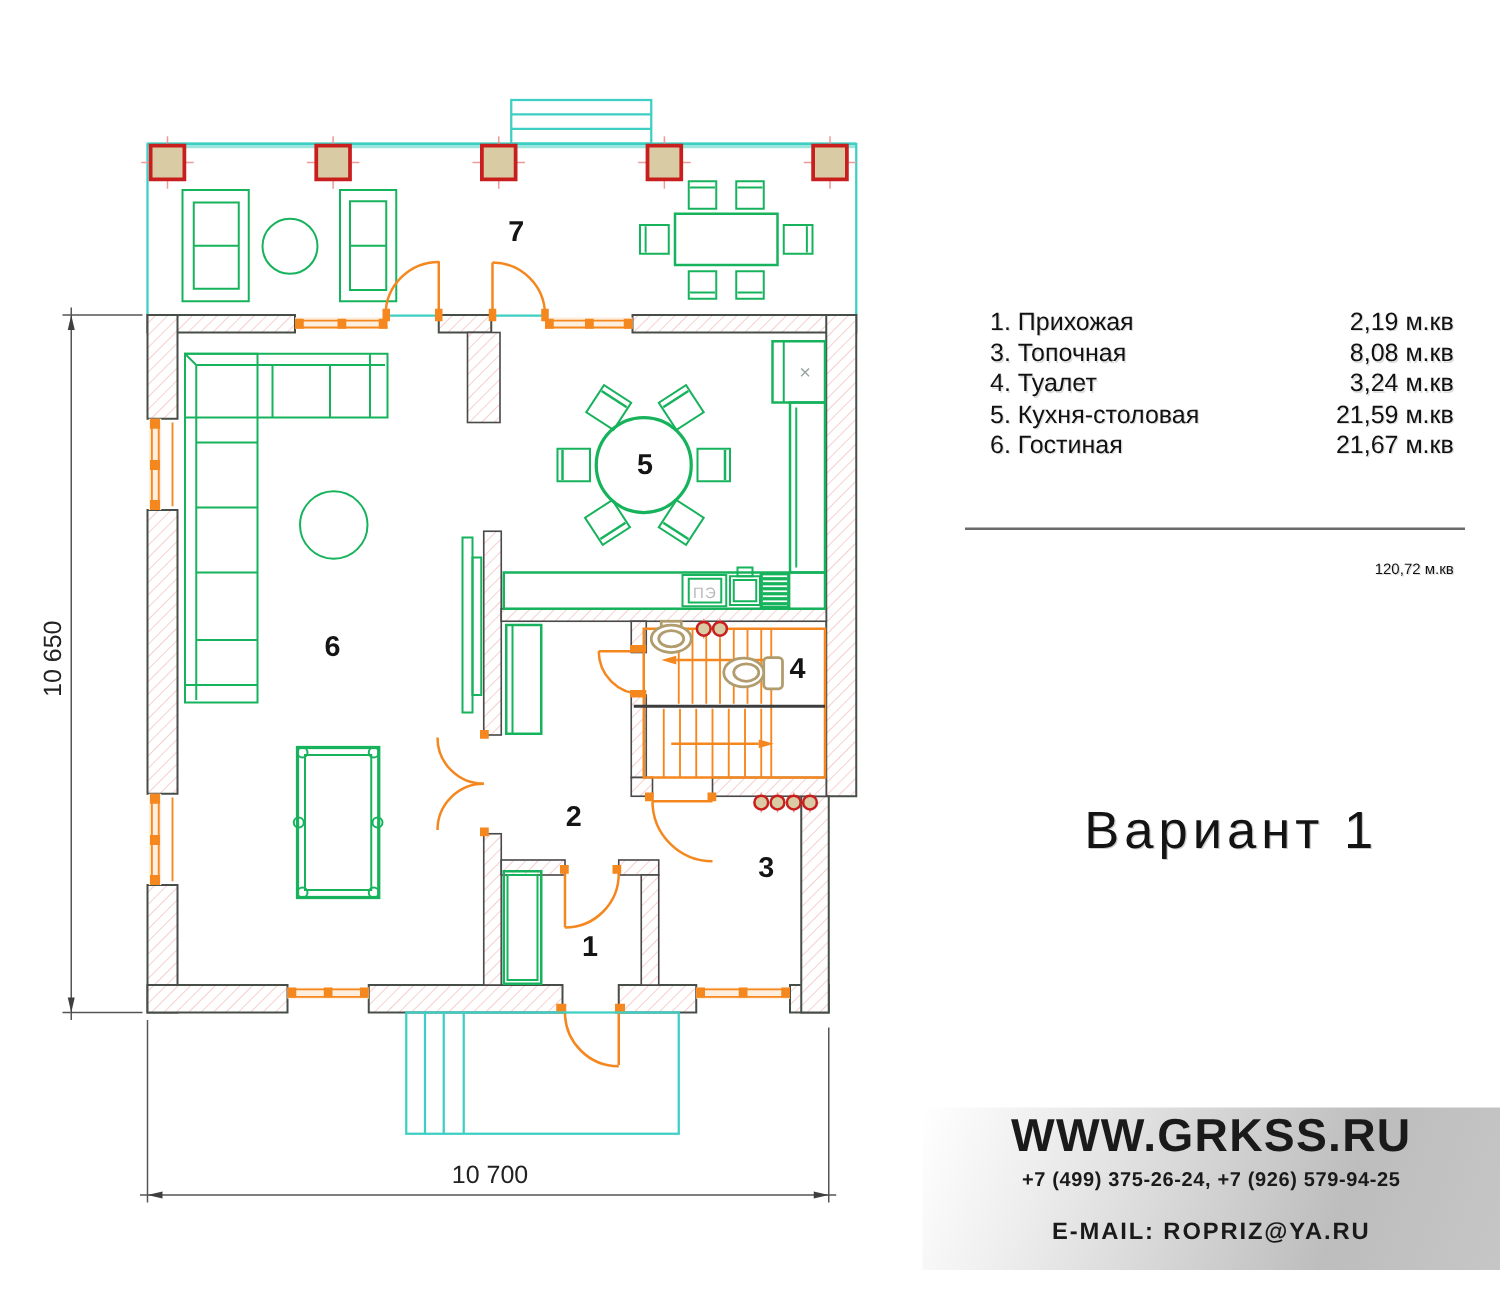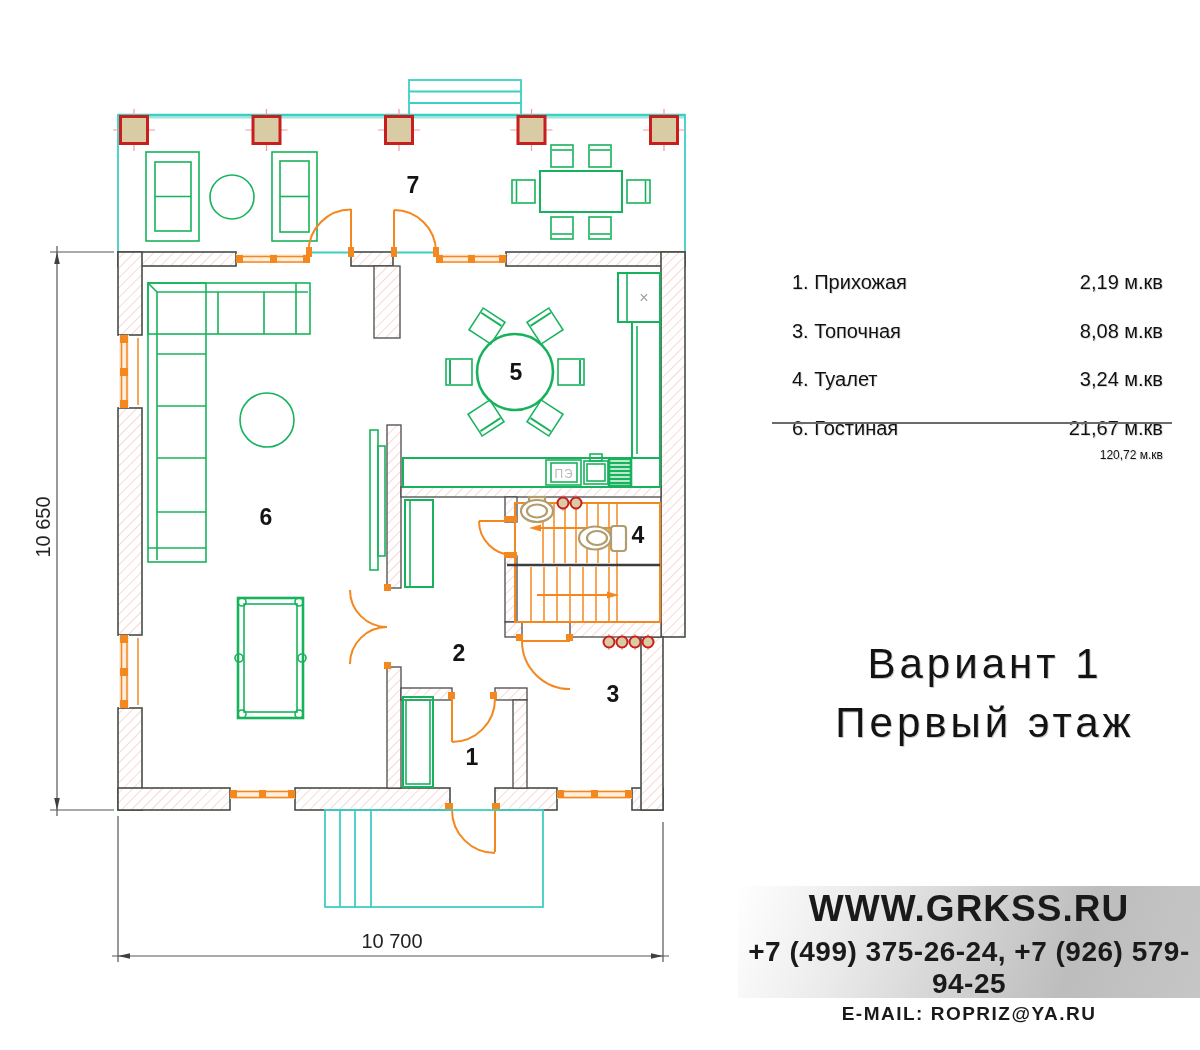--- a/index.html
+++ b/index.html
@@ -33,37 +33,37 @@
   .kx{font:16px "Liberation Sans",sans-serif;fill:#9aa59f;}
   .dark{stroke:#3d3d3d;stroke-width:2.4;fill:none;}
   
   .room-label{position:absolute;transform:translate(-50%,-50%);
               font-weight:700;font-size:23px;color:#141414;}
   .dim-label{position:absolute;transform:translate(-50%,-50%);
              font-size:20px;color:#222;white-space:nowrap;}
   .dim-label.vert{transform:translate(-50%,-50%) rotate(-90deg);}
   .legend{position:absolute;left:770px;top:246px;width:393px;font-size:20px;
           color:#111;text-shadow:1px 1px 0 rgba(120,120,120,.25);}
-  .lrow{display:flex;height:24.6px;line-height:24.6px;margin-top:24px;}
+  .lrow{display:flex;height:24.6px;line-height:24.6px;}
   .lname{white-space:nowrap;padding-left:22px;}
   .larea{margin-left:auto;white-space:nowrap;}
   .legend-divider{position:absolute;left:772px;top:422px;width:400px;height:0;
                   border-top:2px solid #6b6b6b;}
   .legend-total{position:absolute;left:770px;top:448px;width:393px;text-align:right;
                 font-size:12px;color:#111;text-shadow:1px 1px 0 rgba(120,120,120,.25);}
   .titleblock{position:absolute;left:775px;top:640px;width:420px;text-align:center;
               font-size:42px;letter-spacing:4px;color:#131313;
               text-shadow:1px 1px 0 rgba(110,110,110,.35);}
   .titleblock .t2{margin-top:11px;}
-  .contact{position:absolute;left:738px;top:886px;width:462px;height:112px;
+  .contact{position:absolute;left:738px;top:886px;width:462px;height:130px;
            background:linear-gradient(110deg,#ffffff 0%,#ededed 22%,#bdbdbd 72%,#c6c6c6 100%);
            text-align:center;color:#1a1a1a;}
   .site{font-size:37px;font-weight:700;letter-spacing:1px;margin-top:2px;}
-  .phones{font-size:28px;font-weight:700;letter-spacing:.5px;margin-top:6px;}
-  .email{font-size:19px;font-weight:700;letter-spacing:1.5px;margin-top:3px;}
+  .phones{font-size:16px;font-weight:700;letter-spacing:.5px;margin-top:6px;}
+  .email{font-size:19px;font-weight:700;letter-spacing:1.5px;margin-top:21px;}
 </style>
 </head>
 <body>
 
 <div class="canvas">
 
 <svg width="1200" height="1050" viewBox="0 0 1200 1050">
   <defs>
     <pattern id="hatch" patternUnits="userSpaceOnUse" width="7" height="7" patternTransform="rotate(45)">
       <rect width="7" height="7" fill="#ffffff"></rect>
@@ -469,31 +469,34 @@
         </div>
         <div class="lrow">
           <span class="lname">3. Топочная</span>
           <span class="larea">8,08 м.кв</span>
         </div>
         <div class="lrow">
           <span class="lname">4. Туалет</span>
           <span class="larea">3,24 м.кв</span>
         </div>
         <div class="lrow">
+          <span class="lname">5. Кухня-столовая</span>
+          <span class="larea">21,59 м.кв</span>
+        </div>
+        <div class="lrow">
           <span class="lname">6. Гостиная</span>
           <span class="larea">21,67 м.кв</span>
         </div>
       </div>
 </div>
 <div class="legend-divider"></div>
 <div class="legend-total">120,72 м.кв</div>
 
 <div class="titleblock">
   <div class="t1">Вариант 1</div>
-  <div class="t2">Первый этаж</div>
 </div>
 
 <div class="contact">
   <div class="site">WWW.GRKSS.RU</div>
   <div class="phones">+7 (499) 375-26-24, +7 (926) 579-94-25</div>
   <div class="email">E-MAIL: ROPRIZ@YA.RU</div>
 </div>
 
 </div>
 

